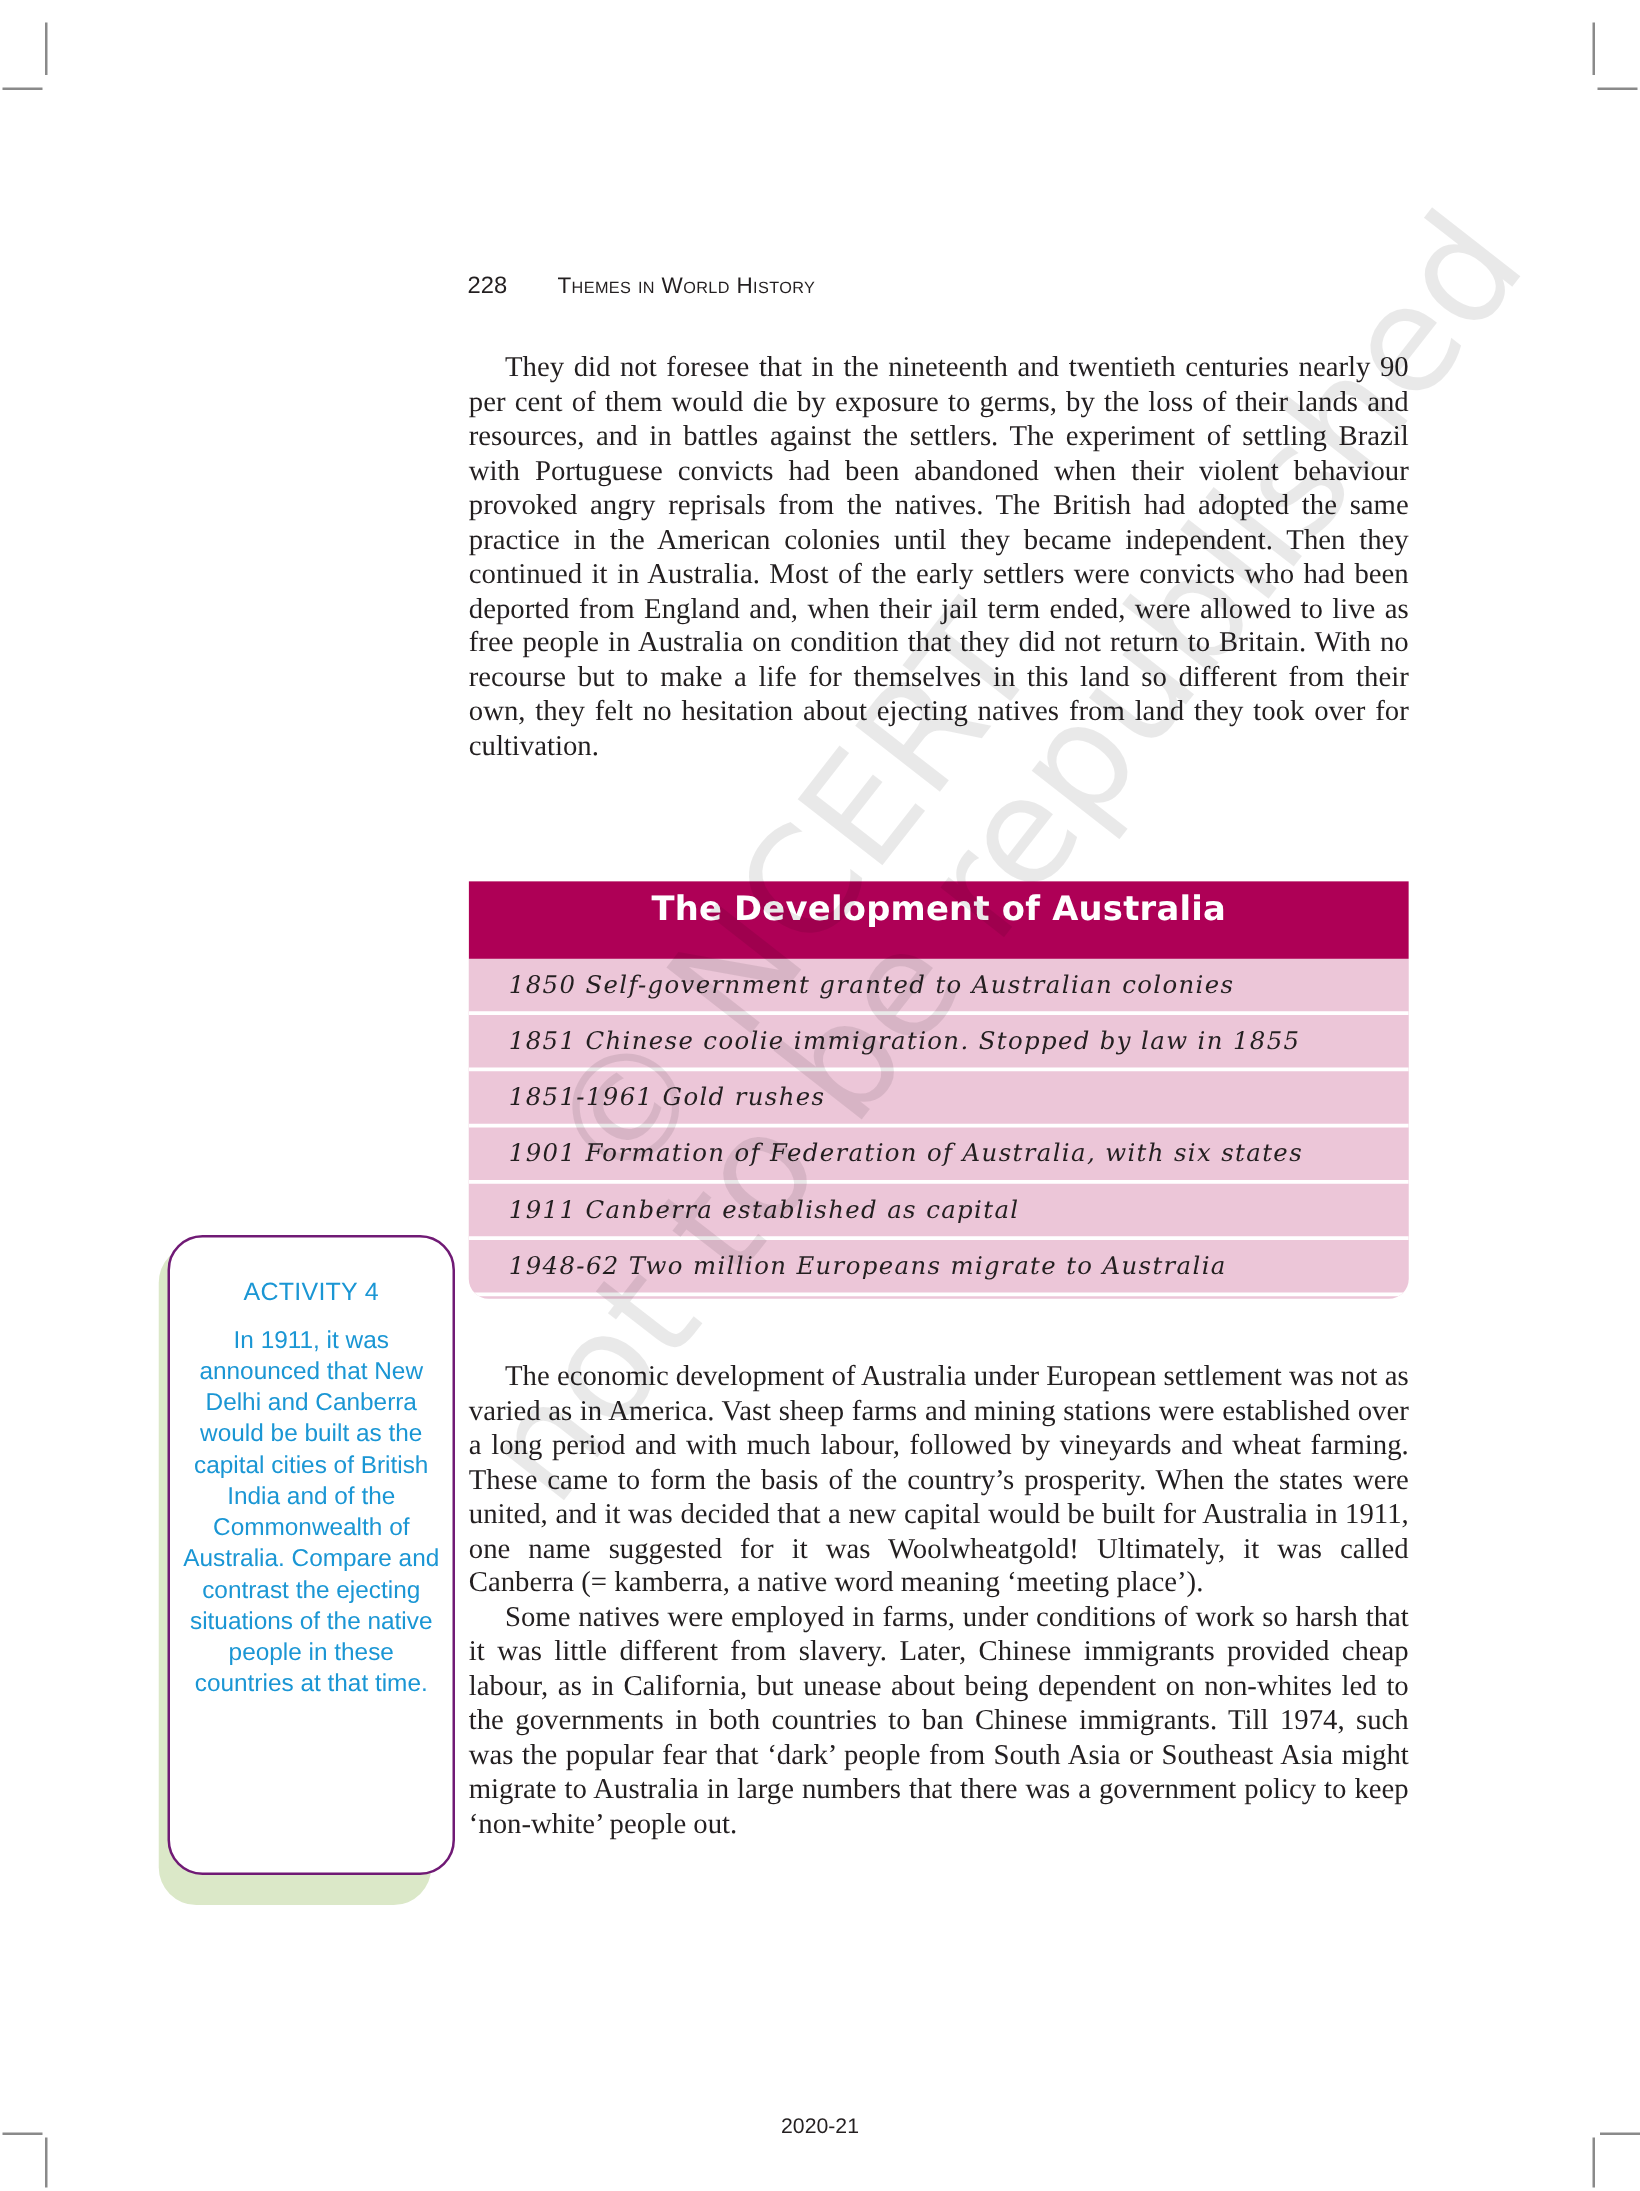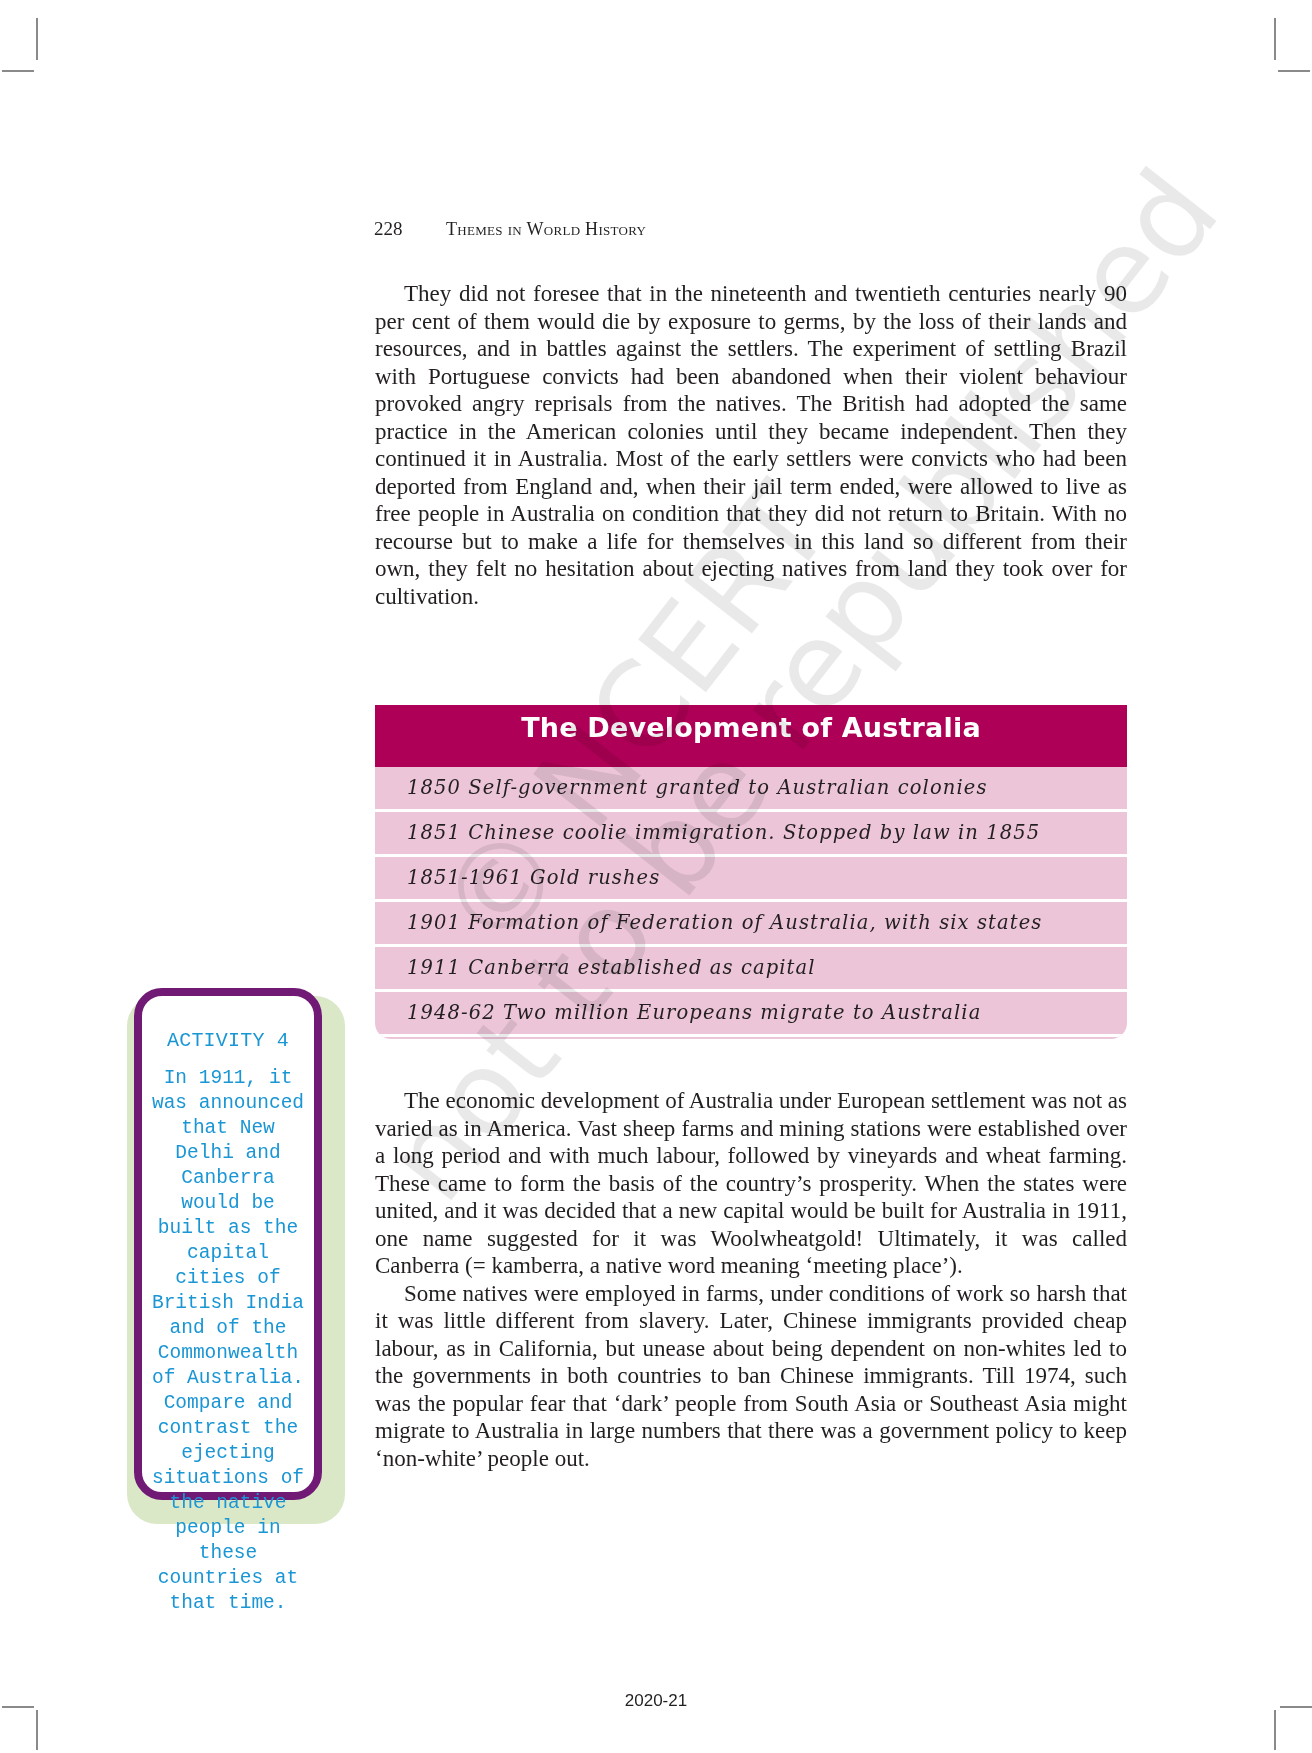--- a/index.html
+++ b/index.html
@@ -4,21 +4,21 @@
 <style>
   html, body { margin: 0; padding: 0; }
   body {
     width: 1312px; height: 1753px; position: relative; overflow: hidden;
     background: #ffffff; color: #231f20;
     font-family: "DejaVu Serif", serif;
   }
   .crop { position: absolute; background: #8a8a8a; }
   .running-head {
     position: absolute; left: 374px; top: 218px;
-    font-family: Liberation Serif, serif; font-size: 19px; color: #231f20;
+    font-family: Liberation Sans, sans-serif; font-size: 19px; color: #231f20;
     white-space: nowrap;
   }
   .running-head .pg { display: inline-block; width: 72px; }
   .running-head .title { font-variant: small-caps; letter-spacing: 0.3px; font-size: 18px; }
   .para-block {
     position: absolute; left: 375px; width: 752px;
     font-family: "Liberation Serif", serif; font-size: 23px; line-height: 27.5px;
     text-align: justify; color: #231f20;
   }
   .para-block p { margin: 0; text-indent: 29px; }
@@ -38,24 +38,24 @@
     height: 42px; line-height: 42px; border-bottom: 3.5px solid #ffffff;
     padding-left: 32px; font-family: "DejaVu Serif", serif; font-style: italic;
     font-size: 19.5px; letter-spacing: 1.1px; color: #231f20; white-space: nowrap;
   }
 
   .activity-shadow {
     position: absolute; left: 127px; top: 996px; width: 218px; height: 528px;
     background: #dbe8c8; border-radius: 30px;
   }
   .activity {
-    position: absolute; left: 134px; top: 988px; width: 188px; height: 512px;
-    background: #ffffff; border: 8px solid #701a75; border-radius: 28px;
+    position: absolute; left: 134px; top: 988px; width: 230px; height: 512px;
+    background: #ffffff; border: 2px solid #701a75; border-radius: 28px;
     box-sizing: border-box; text-align: center; color: #1a96d4;
-    font-family: Liberation Mono, monospace;
+    font-family: Liberation Sans, sans-serif;
   }
   .activity .act-title { margin-top: 33px; font-size: 20px; letter-spacing: 0.2px; }
   .activity .act-text { margin: 14px 8px 0 8px; font-size: 19.5px; line-height: 25px; }
 
   .watermark {
     position: absolute; left: 280px; top: 1080px; width: 1000px;
     transform: rotate(-52deg); transform-origin: 0 0;
     font-family: "DejaVu Sans", sans-serif; font-size: 118px; line-height: 112px;
     color: rgba(0,0,0,0.085); white-space: nowrap; pointer-events: none;
   }

